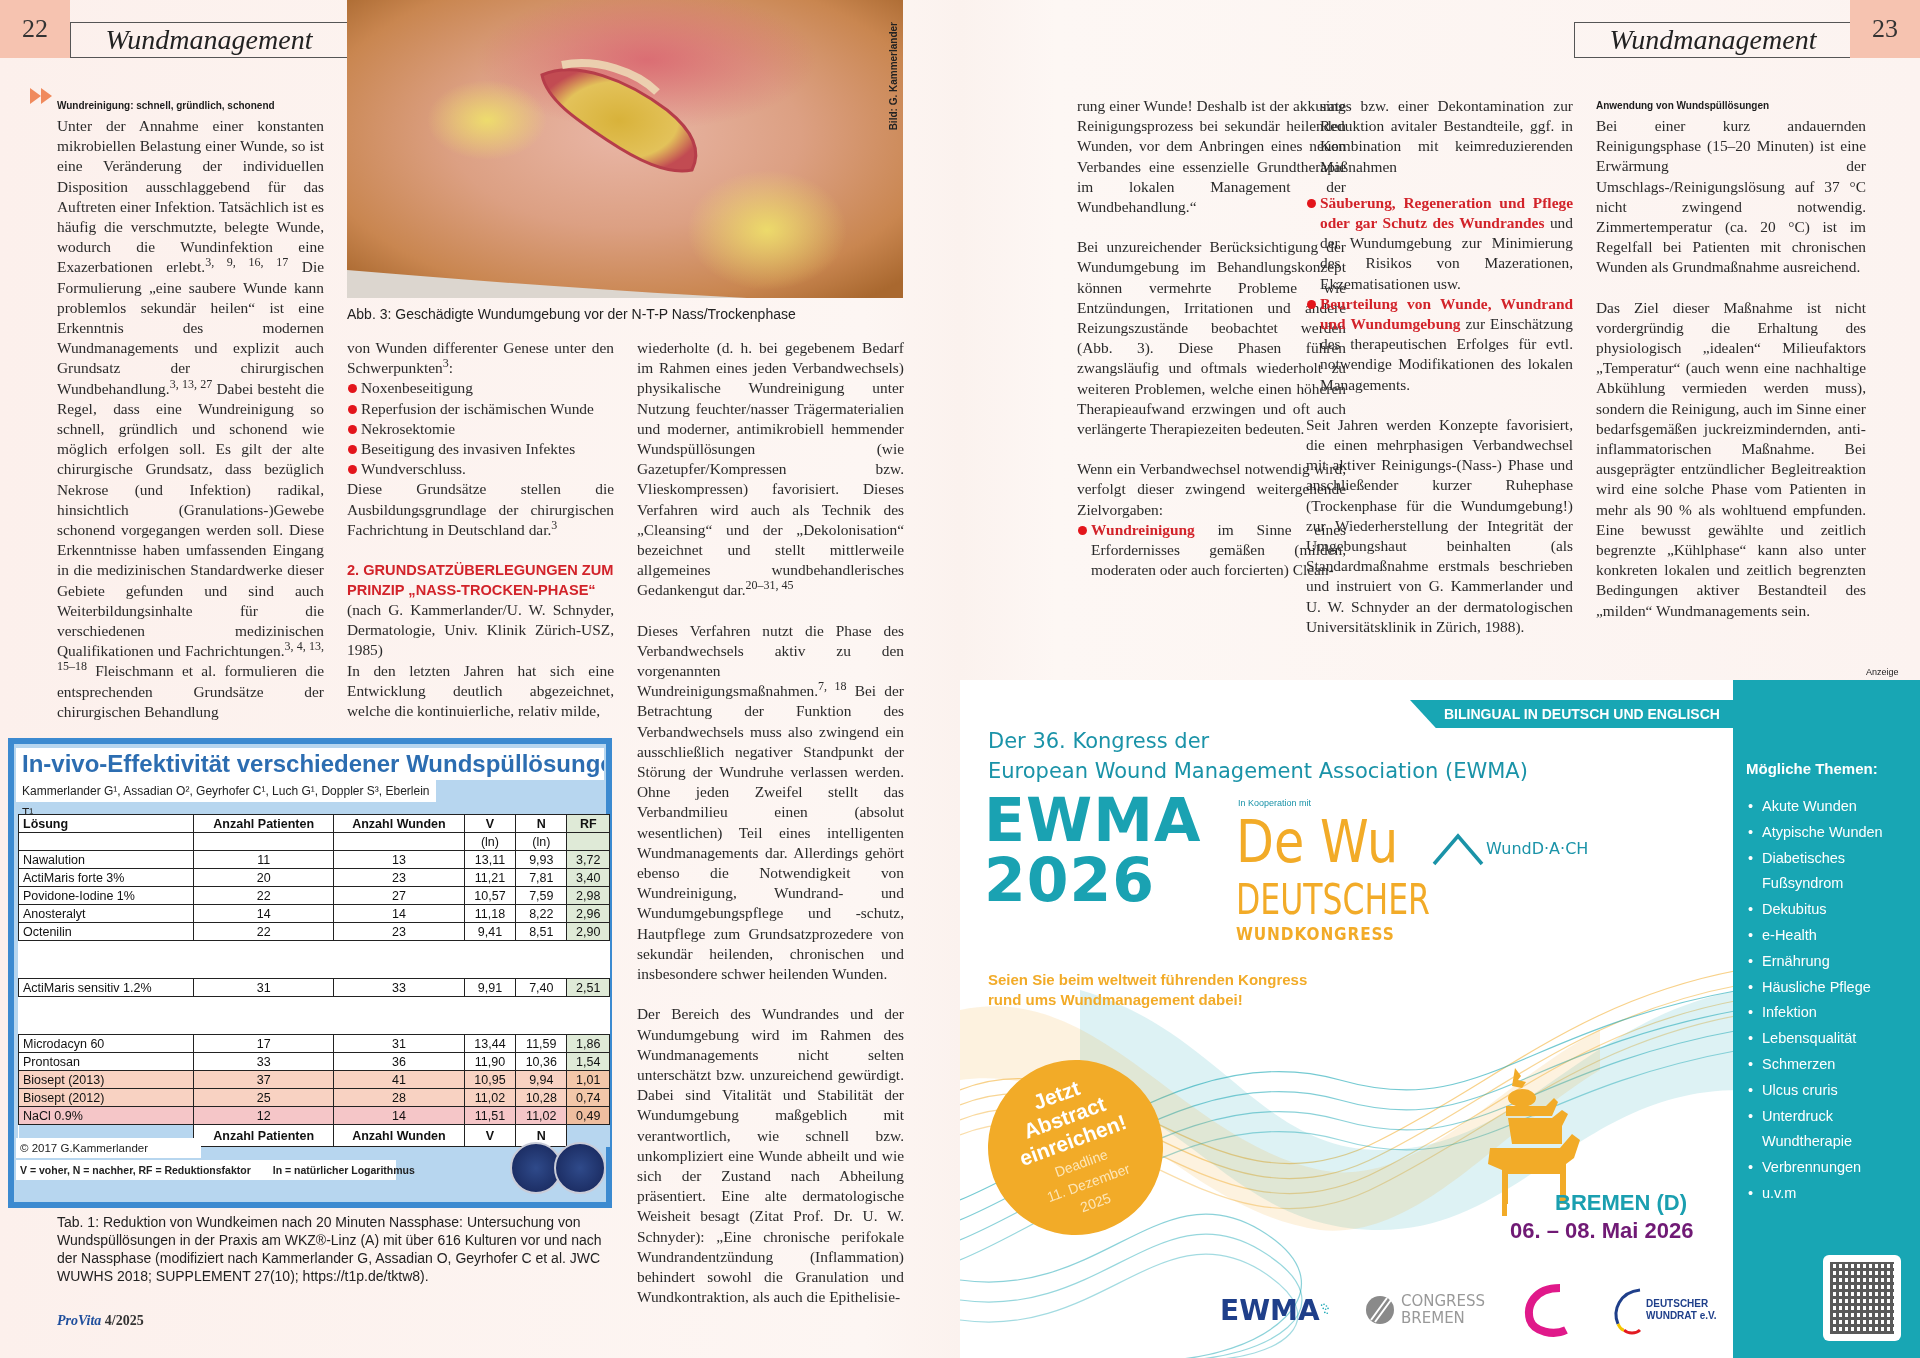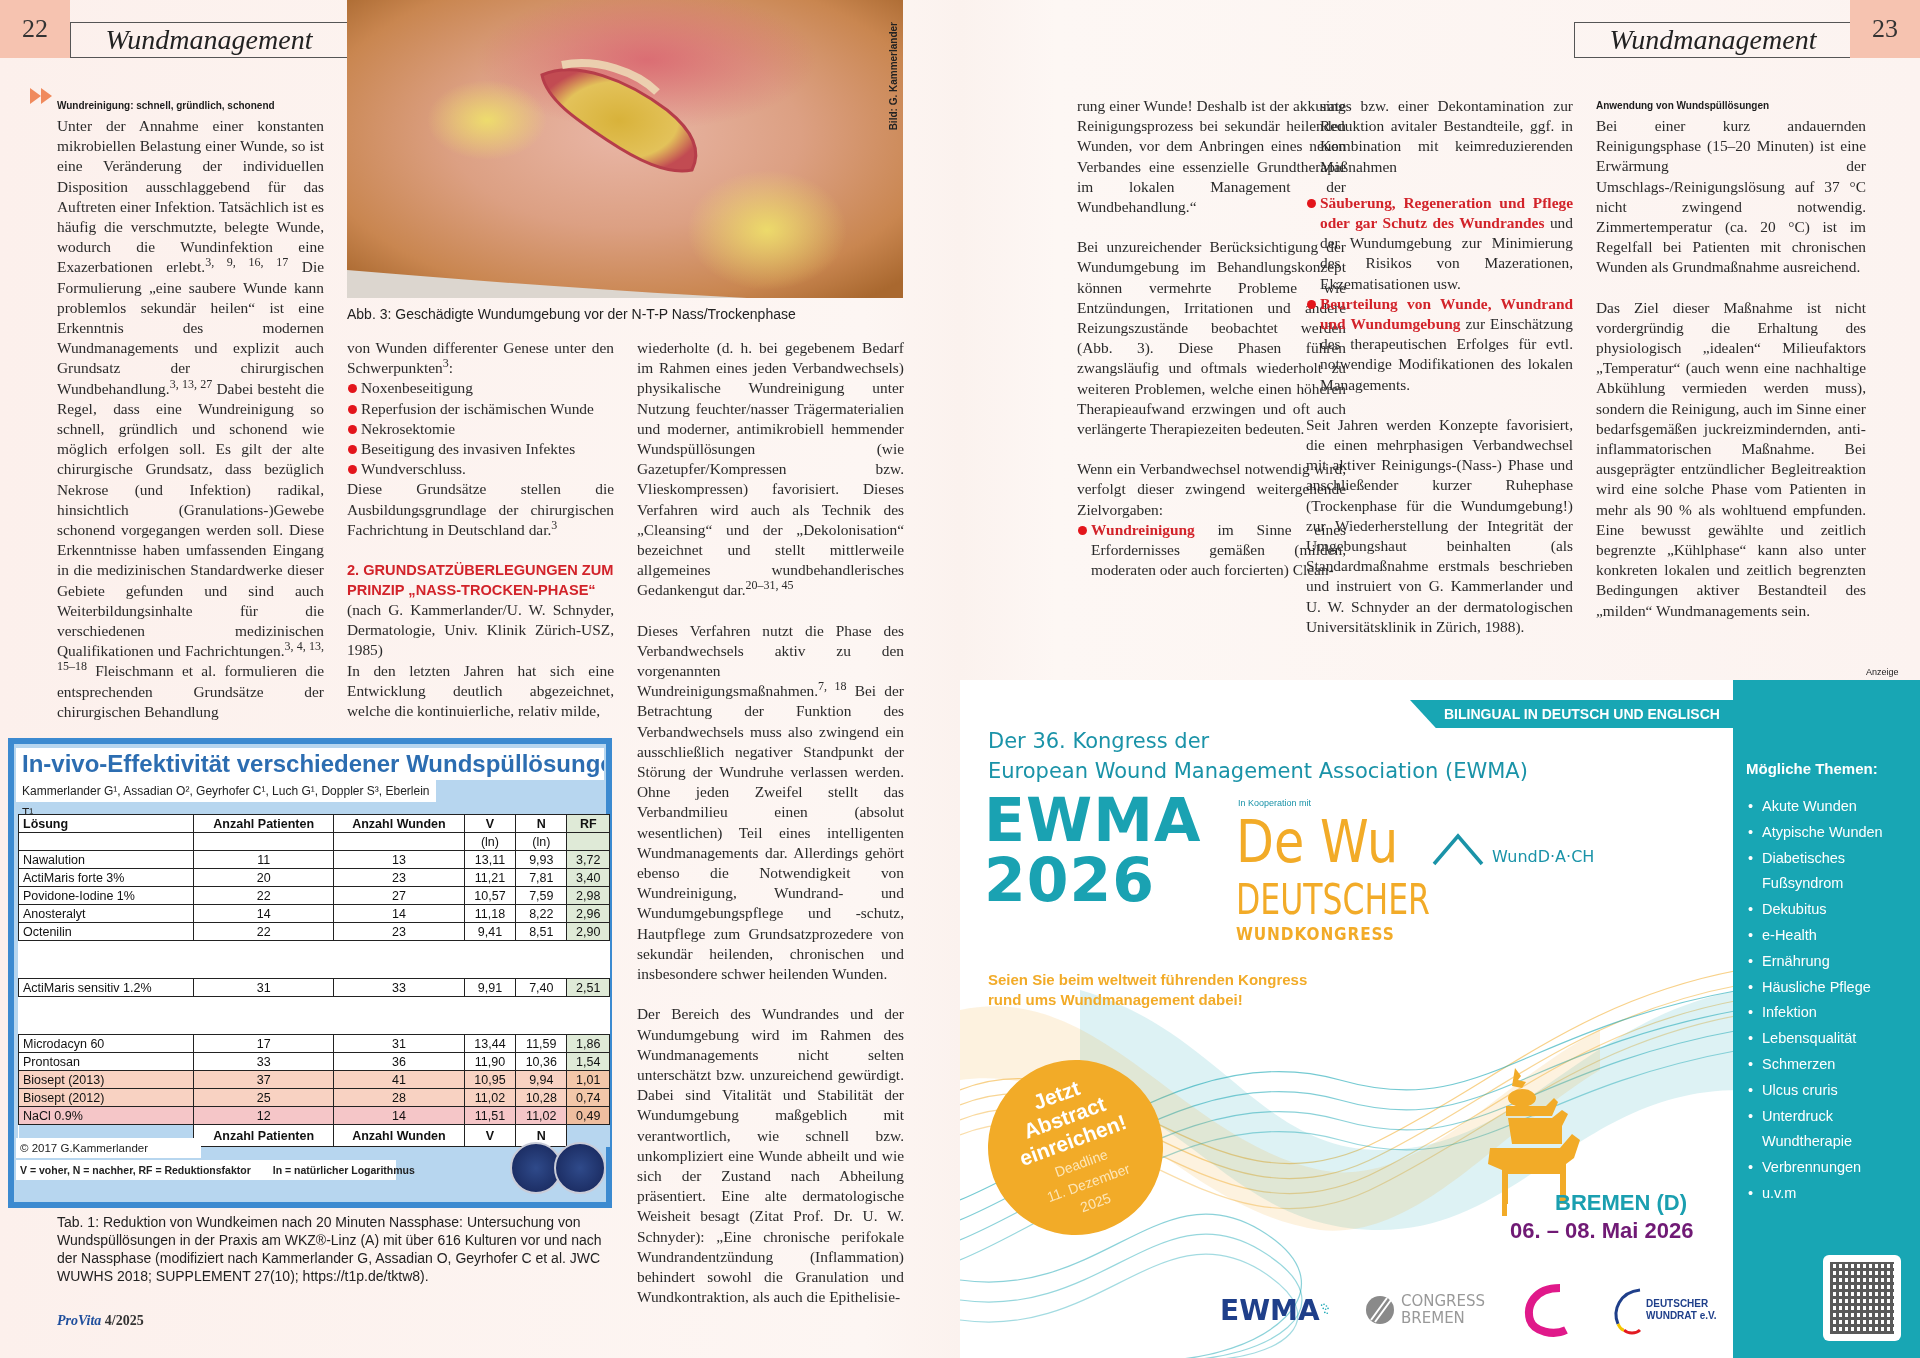--- a/index.html
+++ b/index.html
@@ -51,21 +51,21 @@
   .ad{position:absolute;left:960px;top:680px;width:960px;height:678px;background:#fff;overflow:hidden;font-family:"Liberation Sans",sans-serif}
   .ad-side{position:absolute;left:773px;top:0;width:187px;height:678px;background:#18a6b4}
   .ad-banner{position:absolute;left:450px;top:20px;width:323px;height:28px;background:#18a6b4;clip-path:polygon(0 0,100% 0,100% 100%,8% 100%);color:#fff;font:bold 14px "Liberation Sans",sans-serif;line-height:28px;padding-left:34px;white-space:nowrap}
   .ad-banner-ext{position:absolute;left:773px;top:20px;width:187px;height:28px;background:#18a6b4}
   .ad-head{position:absolute;left:28px;top:46px;font:21px "DejaVu Sans",sans-serif;color:#1a93a8;line-height:30px;white-space:nowrap}
   .ewma-big{position:absolute;left:24px;top:110px;font:bold 60px "DejaVu Sans",sans-serif;color:#1aa2b2;line-height:60px;letter-spacing:1px}
   .koop{position:absolute;left:278px;top:118px;font:9px "Liberation Sans",sans-serif;color:#1a93a8}
   .dewu{position:absolute;left:276px;top:132px;font:58px "DejaVu Sans",sans-serif;color:#f2ab28;line-height:60px;transform:scaleX(.85);transform-origin:left}
   .deutscher{position:absolute;left:276px;top:198px;font:42px "DejaVu Sans",sans-serif;color:#f2ab28;line-height:44px;transform:scaleX(.75);transform-origin:left}
   .wundk{position:absolute;left:276px;top:244px;font:bold 17px "DejaVu Sans",sans-serif;color:#f2ab28;transform:scaleX(.9);transform-origin:left;letter-spacing:1px}
-  .wdach{position:absolute;left:470px;top:150px;display:flex;align-items:flex-end;gap:6px;color:#1a93a8;font:16px "DejaVu Sans",sans-serif}
+  .wdach{position:absolute;left:470px;top:150px;display:flex;align-items:center;color:#1a93a8;font:16px "DejaVu Sans",sans-serif}
   .tagline{position:absolute;left:28px;top:290px;font:bold 15px "Liberation Sans",sans-serif;color:#f2ab28;line-height:20px}
   .waves{position:absolute;left:0;top:290px;width:780px;height:390px}
   .abstract{position:absolute;left:28px;top:380px;width:175px;height:175px;border-radius:50%;background:#f2ab28;transform:rotate(-20deg);display:flex;flex-direction:column;align-items:center;justify-content:center;color:#fff;text-align:center}
   .abstract .a1{font:bold 21px "Liberation Sans",sans-serif;line-height:24px}
   .abstract .a2{font:14px "Liberation Sans",sans-serif;line-height:17px;margin-top:4px;color:#fde6b8}
   .bremen-animals{position:absolute;left:520px;top:388px;width:105px;height:150px}
   .bremen{position:absolute;left:595px;top:510px;font:bold 22px "Liberation Sans",sans-serif;color:#1a9fb0}
   .dates{position:absolute;left:550px;top:538px;font:bold 22px "Liberation Sans",sans-serif;color:#701a75}
   .logos{position:absolute;left:260px;top:600px;width:510px;height:60px}
   .logo{position:absolute;top:0;height:60px;display:flex;align-items:center;font:bold 12px "Liberation Sans",sans-serif}

